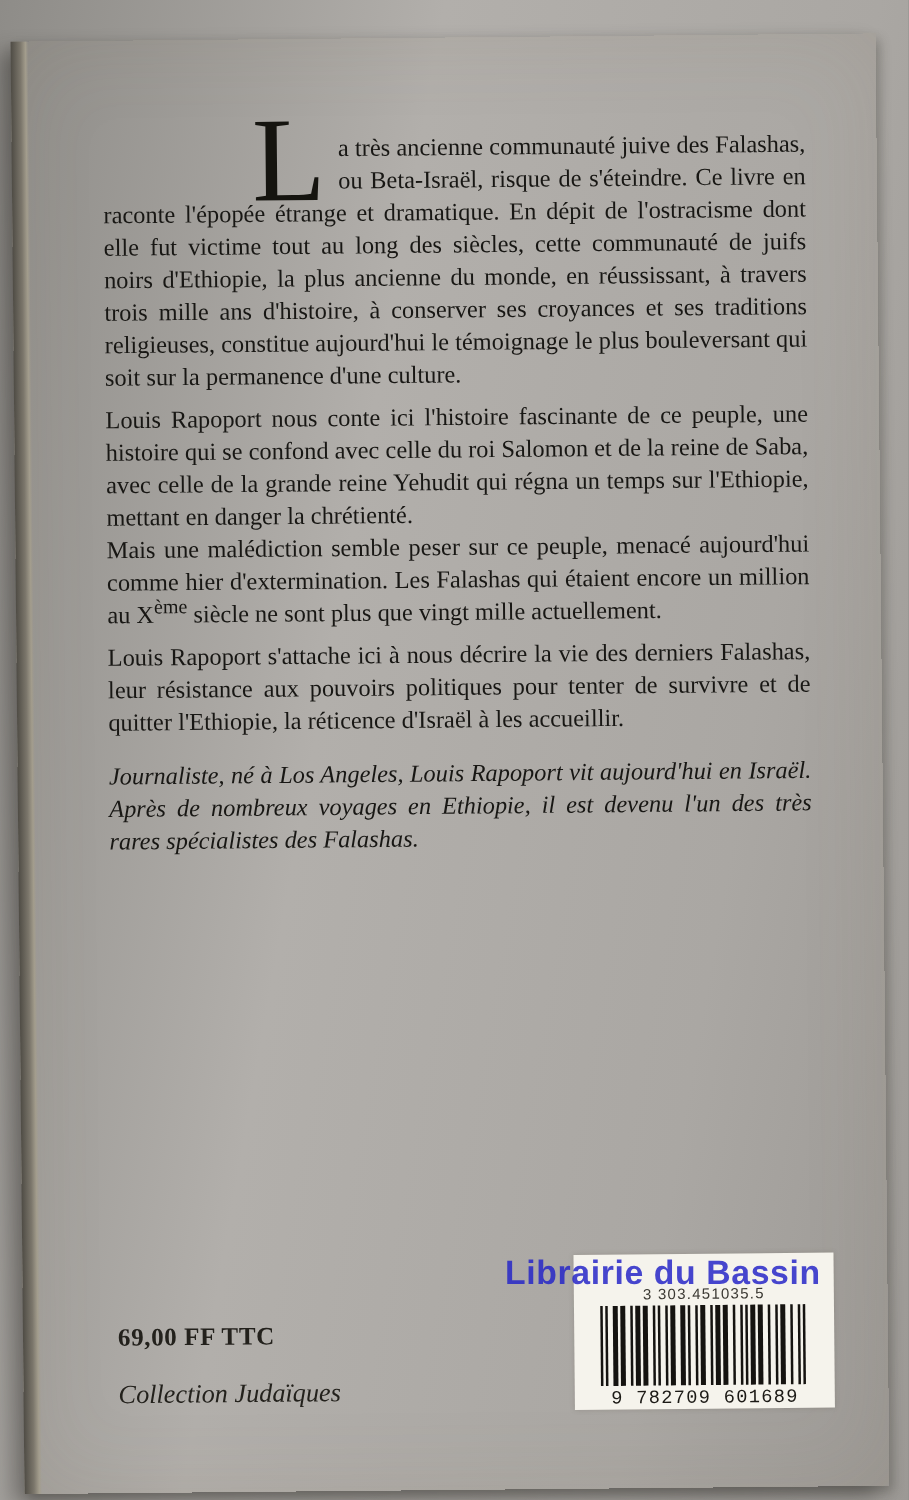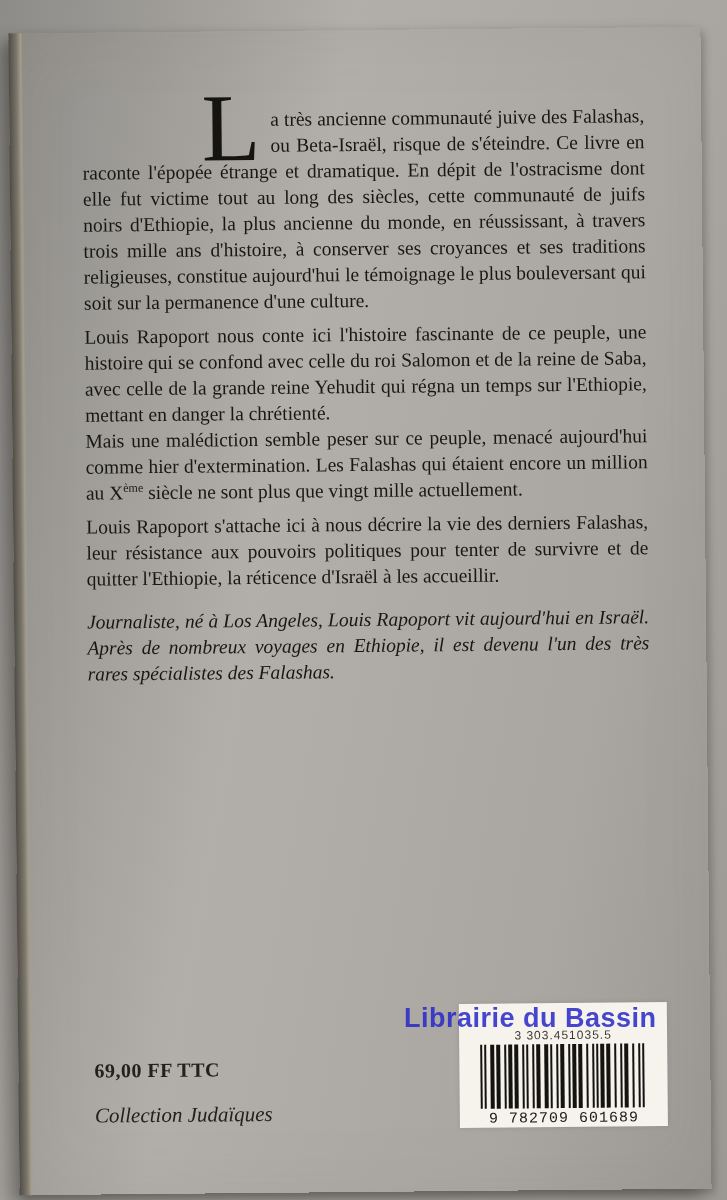--- a/index.html
+++ b/index.html
@@ -27,21 +27,21 @@
   .text-block p { margin:0; }
   .p2 { margin-top:8px !important; }
   .p3 { margin-top:0 !important; }
   .p4 { margin-top:8px !important; }
   .p5 { margin-top:17px !important; font-style:italic; }
   .dropcap {
     float:left; width:188px; height:54px; line-height:54px; margin-top:-6px;
     font-size:96px; text-align:right; padding-right:10px; box-sizing:border-box;
     color:#15140f;
   }
-  .p3 sup { font-size:12px; line-height:0; vertical-align:super; }
+  .p3 sup { font-size:16px; line-height:0; vertical-align:super; }
   .price {
     position:absolute; left:76px; top:1027px;
     font-size:20px; font-weight:bold; color:#23211c; letter-spacing:0.5px;
   }
   .collection {
     position:absolute; left:76px; top:1071px;
     font-size:21px; font-style:italic; color:#23211c;
   }
   .barcode-label {
     position:absolute; left:441px; top:975px; width:208px; height:124px;

